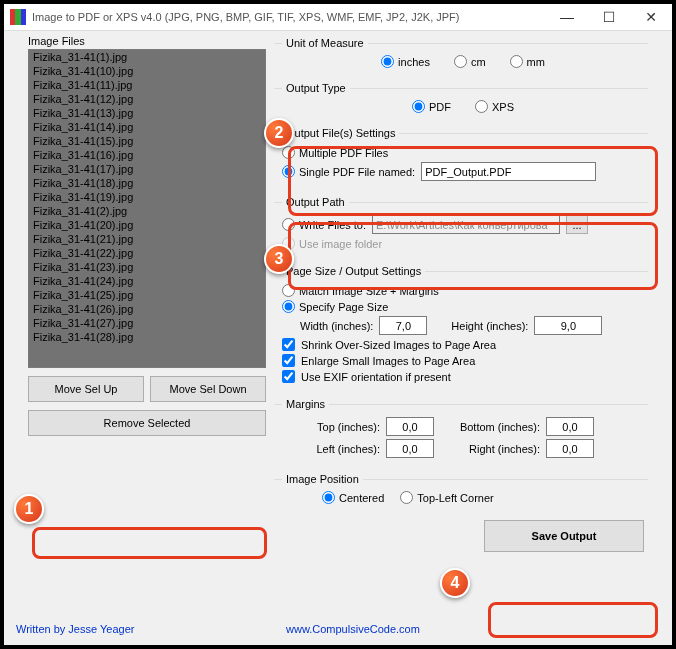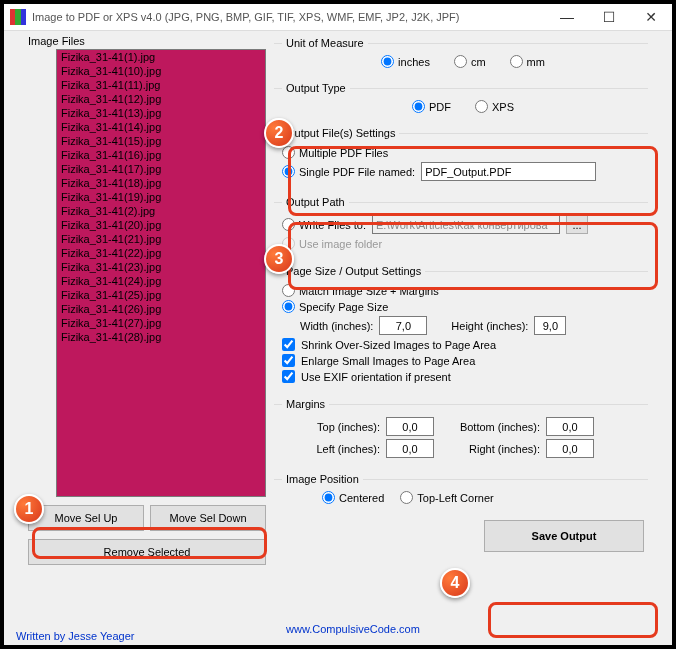--- a/index.html
+++ b/index.html
@@ -6,21 +6,21 @@
 body { margin: 0; background: #f0f0f0; width: 676px; height: 649px; overflow: hidden; position: relative; }
 .outer { border: 4px solid #000; width: 676px; height: 649px; background: #f0f0f0; position: relative; }
 .titlebar { height: 27px; background: #fff; display: flex; align-items: center; padding-left: 6px; border-bottom: 1px solid #ddd; }
 .titlebar .icon { width: 16px; height: 16px; margin-right: 6px; background: linear-gradient(90deg,#d33 0 33%,#3a3 33% 66%,#33d 66% 100%); }
 .titlebar .title { flex: 1; color: #555; }
 .titlebar .winbtn { width: 42px; height: 26px; display: flex; align-items: center; justify-content: center; color: #333; font-size: 14px; }
 .content { display: flex; padding: 4px 24px; gap: 8px; height: calc(100% - 27px); }
 .left { width: 238px; display: flex; flex-direction: column; }
 .right { flex: 1; display: flex; flex-direction: column; gap: 2px; }
 .group-label { color: #000; margin-bottom: 2px; }
-.listbox { border: 1px solid #7a7a7a; background: #be185d; height: 448px; overflow-y: scroll; position: relative; margin-left: 28px; }
+.listbox { border: 1px solid #7a7a7a; background: #737373; height: 319px; overflow-y: scroll; position: relative; }
 .list-item { padding: 1px 4px; white-space: nowrap; }
 .btnrow { display: flex; gap: 6px; margin-top: 8px; }
 .btn { border: 1px solid #adadad; background: #e1e1e1; height: 26px; display: flex; align-items: center; justify-content: center; flex: 1; cursor: pointer; }
 .btn.blue { color: #003dcf; border: 1px solid #003dcf; }
 fieldset { border: none; border-top: 1px solid #dcdcdc; margin: 2px 0 4px 0; padding: 4px 4px 4px 8px; }
 fieldset legend { padding: 0 4px; color: #000; }
 .radiorow { display: flex; gap: 24px; justify-content: center; align-items: center; padding: 2px 0; }
 .radiorow.left-al { justify-content: flex-start; gap: 16px; }
 label.radio { display: flex; align-items: center; gap: 4px; }
 input[type="radio"], input[type="checkbox"] { margin: 0; }
@@ -29,21 +29,21 @@
 .row-line { display: flex; align-items: center; gap: 6px; margin: 3px 0; }
 .indent { margin-left: 18px; }
 .indent2 { margin-left: 32px; }
 .checkrow { display: flex; align-items: center; gap: 6px; margin: 3px 0; }
 .smallbtn { border: 1px solid #adadad; background: #e1e1e1; width: 22px; height: 19px; display: flex; align-items: center; justify-content: center; cursor: pointer; }
 .save-row { display: flex; justify-content: flex-end; padding: 4px 4px 0 0; }
 .save-btn { border: 1px solid #adadad; background: #e1e1e1; height: 32px; width: 160px; display: flex; align-items: center; justify-content: center; cursor: pointer; font-weight: bold; }
 .annot { position: absolute; pointer-events: none; }
 .annot-box { position: absolute; border: 3px solid #e53a1e; border-radius: 8px; pointer-events: none; }
 .annot-circle { width: 30px; height: 30px; border-radius: 50%; background: radial-gradient(circle at 30% 30%, #ff7a3a, #d8371b); border: 2px solid #fff; box-shadow: 0 2px 4px rgba(0,0,0,0.4); color: #fff; font-weight: bold; font-size: 16px; display: flex; align-items: center; justify-content: center; }
-.credits { position: absolute; bottom: 3px; left: 12px; color: #0033cc; text-align: right; }
+.credits { position: absolute; bottom: 10px; left: 12px; color: #0033cc; text-align: right; }
 .credits2 { position: absolute; bottom: 10px; left: 282px; color: #0033cc; }
 </style>
 </head>
 <body>
 <div class="outer">
 
 <div class="titlebar">
   <div class="icon"></div>
   <div class="title">Image to PDF or XPS  v4.0   (JPG, PNG, BMP, GIF, TIF, XPS, WMF, EMF, JP2, J2K, JPF)</div>
   <div class="winbtn">—</div>
@@ -165,21 +165,21 @@
       <div class="row-line">
             <label class="radio">
               <input type="radio" checked="" style="">
               <span>Specify Page Size</span>
             </label>
           </div>
       <div class="row-line indent">
         <span>Width (inches):</span>
         <input type="text" style="width: 48px; text-align: center;" value="7,0">
         <span style="margin-left:18px">Height (inches):</span>
-        <input type="text" style="width: 32px; text-align: center;" value="9,0">
+        <input type="text" style="width: 68px; text-align: center;" value="9,0">
       </div>
       <div class="checkrow indent2">
             <input type="checkbox" checked="" style="">
             <span>Shrink Over-Sized Images to Page Area</span>
           </div>
       <div class="checkrow indent2">
             <input type="checkbox" checked="" style="">
             <span>Enlarge Small Images to Page Area</span>
           </div>
       <div class="checkrow">

